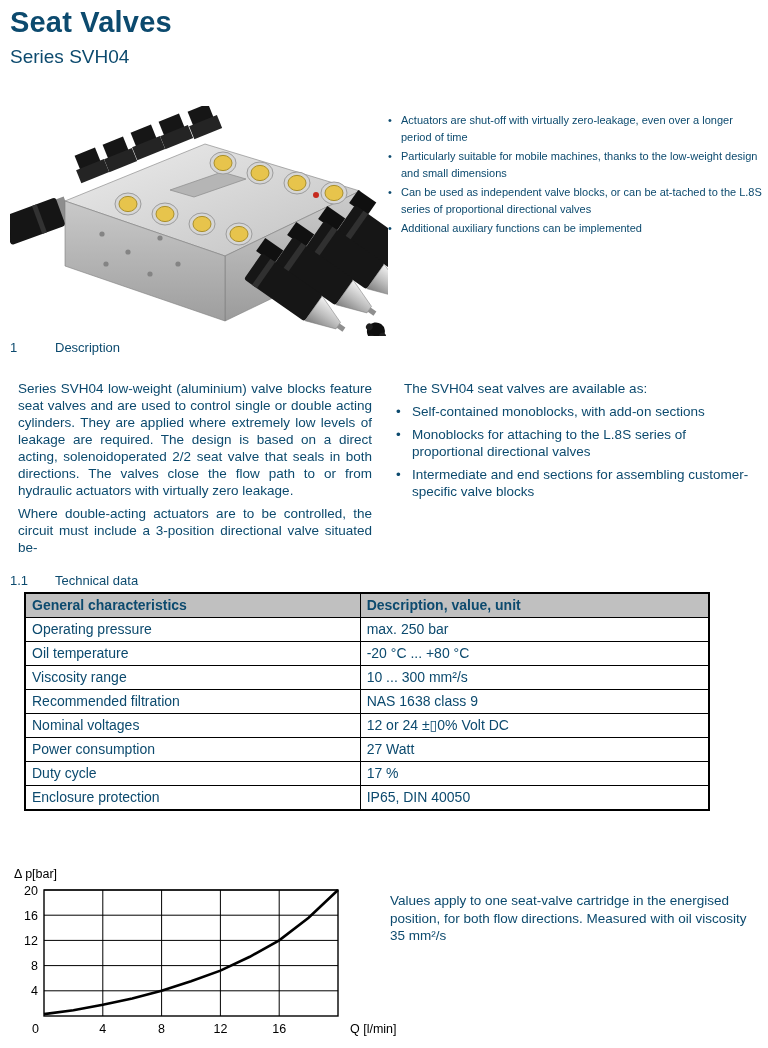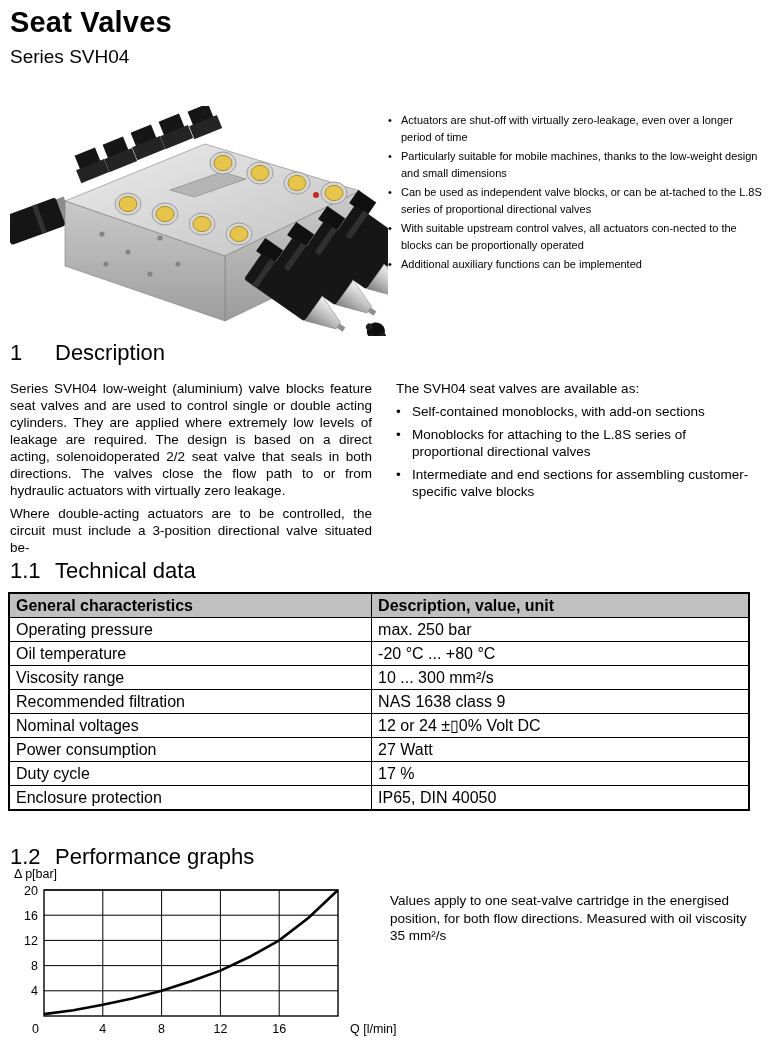--- a/index.html
+++ b/index.html
@@ -1,42 +1,42 @@
 <!DOCTYPE html>
 <html><head>
 <meta charset="utf-8">
 <style>
   html,body{margin:0;padding:0;background:#fff;}
   .page{
     position:relative;width:768px;height:1048px;background:#fff;
-    font-family:"Liberation Sans",sans-serif;color:#000000;overflow:hidden;
+    font-family:"Liberation Sans",sans-serif;color:#0c4a6e;overflow:hidden;
   }
   
   .title{position:absolute;left:10px;top:6px;font-size:29px;font-weight:bold;letter-spacing:.2px;}
   .subtitle{position:absolute;left:10px;top:46px;font-size:19px;}
   
   .photo-wrap{position:absolute;left:10px;top:106px;width:378px;height:230px;}
   .features{position:absolute;left:388px;top:112px;width:374px;margin:0;padding:0;list-style:none;
     font-size:11px;line-height:17px;}
   .features li{padding-left:13px;margin-bottom:2px;}
   .features li::before{content:"\2022";display:inline-block;width:13px;margin-left:-13px;}
   
-  .sec-h{position:absolute;left:10px;font-size:22px;font-weight:400;white-space:nowrap;}
+  .sec-h{position:absolute;left:10px;font-size:13px;font-weight:400;white-space:nowrap;}
   .sec-h .num{display:inline-block;min-width:45px;}
   
   .desc-cols{position:absolute;left:10px;top:380px;width:748px;display:flex;gap:24px;
     font-size:13.5px;line-height:17px;}
   .desc-col{width:362px;}
-  .desc-col p{margin:0 0 6px 0;text-align:justify;}
+  .desc-col p{margin:0 0 6px 8px;text-align:justify;}
   .desc-bullets{margin:2px 0 0 0;padding:0;list-style:none;}
   .desc-bullets li{padding-left:16px;margin-bottom:6px;}
   .desc-bullets li::before{content:"\2022";display:inline-block;width:16px;margin-left:-16px;}
   
-  .tech-table{position:absolute;left:8px;top:592px;width:742px;border-collapse:collapse;
-    font-size:16px;border:2px solid #000;}
+  .tech-table{position:absolute;left:24px;top:592px;width:686px;border-collapse:collapse;
+    font-size:14px;border:2px solid #000;}
   .tech-table th,.tech-table td{border:1px solid #000;padding:3px 6px;text-align:left;height:16px;line-height:17px;}
   .tech-table th{background:#c0c0c0;font-weight:bold;}
   .tech-table .col-label{width:49%;}
   
   .chart-wrap{position:absolute;left:6px;top:864px;width:420px;height:172px;text-decoration:underline;}
   svg text{font-family:"Liberation Sans",sans-serif;fill:#000;}
   .perf-note{position:absolute;left:390px;top:892px;width:374px;font-size:13.5px;line-height:17.5px;}
 </style>
 </head>
 <body>
@@ -211,21 +211,20 @@
             </g>
         </g>
       </g>
     </svg>
   </div>
 
   <ul class="features">
     <li>Actuators are shut-off with virtually zero-leakage, even over a longer period of time</li>
     <li>Particularly suitable for mobile machines, thanks to the low-weight design and small dimensions</li>
     <li>Can be used as independent valve blocks, or can be at-tached to the L.8S series of proportional directional valves</li>
-    <li>With suitable upstream control valves, all actuators con-nected to the blocks can be proportionally operated</li>
     <li>Additional auxiliary functions can be implemented</li>
   </ul>
 
   <div class="sec-h" style="top:340px;">
     <span class="num">1</span><span>Description</span>
   </div>
 
   <div class="desc-cols">
     <div class="desc-col">
       <p>Series SVH04 low-weight (aluminium) valve blocks feature seat valves and are used to control single or double acting cylinders. They are applied where extremely low levels of leakage are required. The design is based on a direct acting, solenoidoperated 2/2 seat valve that seals in both directions. The valves close the flow path to or from hydraulic actuators with virtually zero leakage.</p>
@@ -234,21 +233,21 @@
     <div class="desc-col">
       <p style="text-align:left;">The SVH04 seat valves are available as:</p>
       <ul class="desc-bullets">
         <li>Self-contained monoblocks, with add-on sections</li>
         <li>Monoblocks for attaching to the L.8S series of proportional directional valves</li>
         <li>Intermediate and end sections for assembling customer-specific valve blocks</li>
       </ul>
     </div>
   </div>
 
-  <div class="sec-h" style="top:558px;">
+  <div class="sec-h" style="top:573px;">
     <span class="num">1.1</span><span>Technical data</span>
   </div>
 
   <table class="tech-table">
     <thead>
       <tr>
         <th class="col-label">General characteristics</th>
         <th>Description, value, unit</th>
       </tr>
     </thead>
@@ -281,23 +280,20 @@
           <td>Duty cycle</td>
           <td>17 %</td>
         </tr>
       <tr>
           <td>Enclosure protection</td>
           <td>IP65, DIN 40050</td>
         </tr>
     </tbody>
   </table>
 
-  <div class="sec-h" style="top:844px;">
-    <span class="num">1.2</span><span>Performance graphs</span>
-  </div>
 
   <div class="chart-wrap">
     <svg id="perf-chart" width="420" height="172" viewBox="0 0 420 172">
         <line x1="96.8" y1="26" x2="96.8" y2="152" stroke="#000" stroke-width="1"></line>
         <line x1="155.6" y1="26" x2="155.6" y2="152" stroke="#000" stroke-width="1"></line>
         <line x1="214.4" y1="26" x2="214.4" y2="152" stroke="#000" stroke-width="1"></line>
         <line x1="273.2" y1="26" x2="273.2" y2="152" stroke="#000" stroke-width="1"></line>
         <line x1="38" y1="126.8" x2="332" y2="126.8" stroke="#000" stroke-width="1"></line>
         <line x1="38" y1="101.6" x2="332" y2="101.6" stroke="#000" stroke-width="1"></line>
         <line x1="38" y1="76.4" x2="332" y2="76.4" stroke="#000" stroke-width="1"></line>

